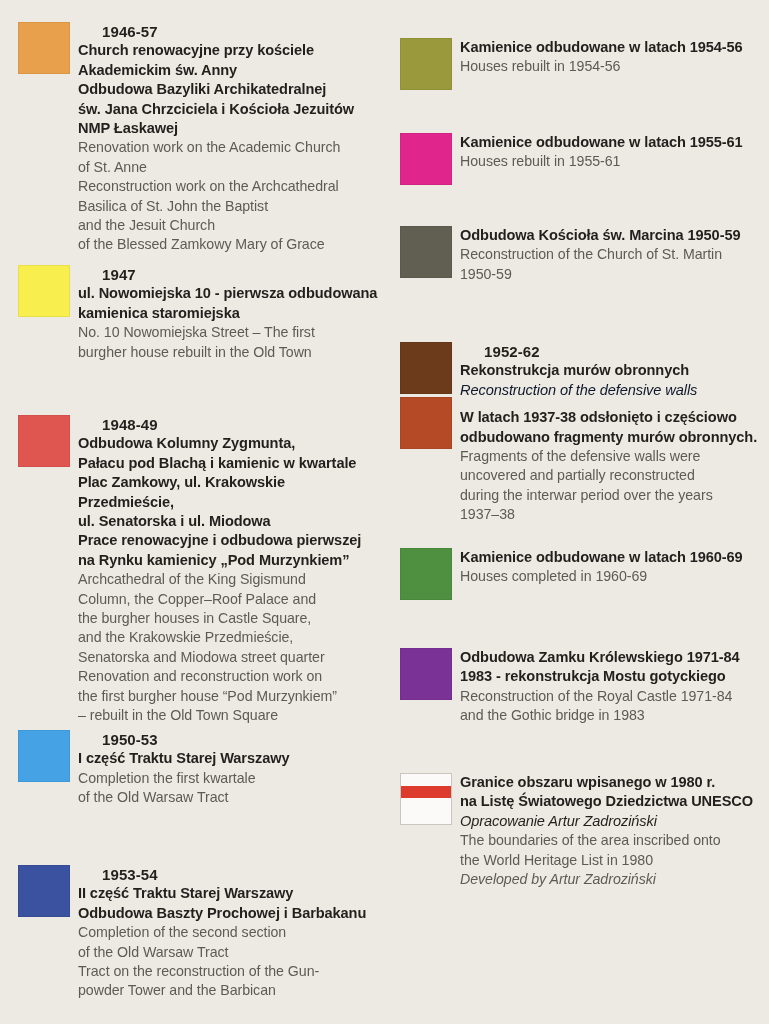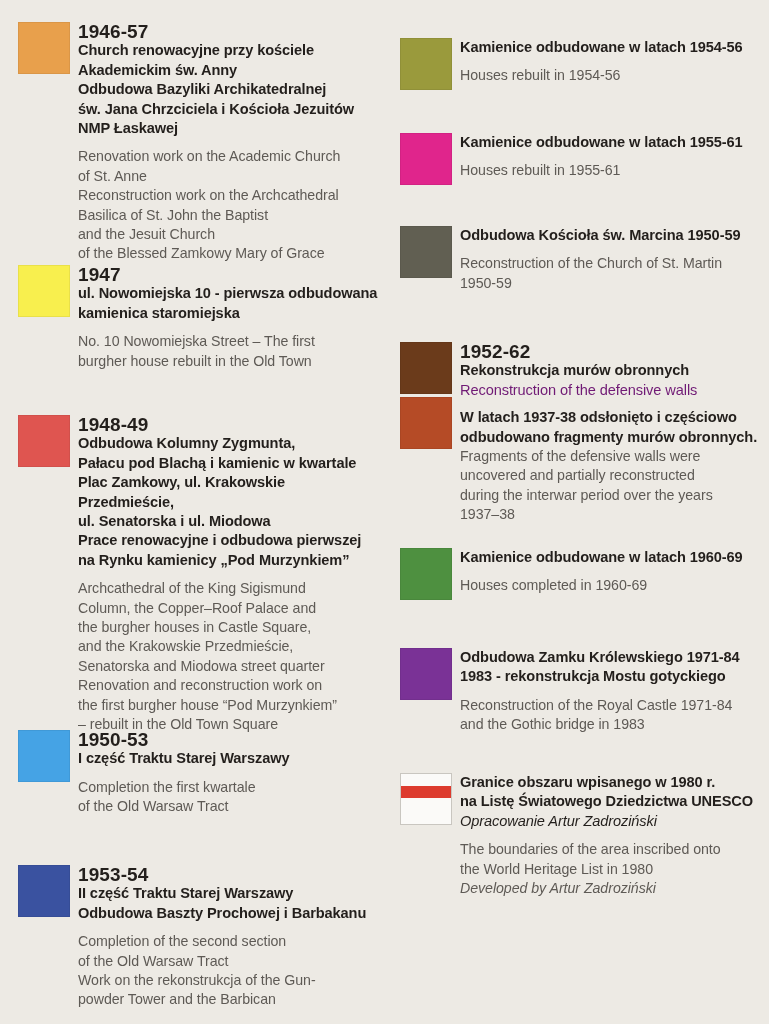--- a/index.html
+++ b/index.html
@@ -68,38 +68,39 @@
   #column-right .entry-text { left: 75px; width: 305px; }
 
   .title-block {
     color: #231F1C;
     font-weight: bold;
     font-size: 14.6px;
     line-height: 19.4px;
     letter-spacing: -0.1px;
   }
   .title-block .year {
-    font-size: 19px;
+    font-size: 15px;
     letter-spacing: 0.1px;
+    margin-left: 24px;
   }
   .title-block .sub-regular {
     font-weight: normal;
-    color: #701a75;
+    color: #0f172a;
+    font-style: italic;
   }
   .title-block .italic {
     font-style: italic;
     font-weight: normal;
     color: #231F1C;
   }
   .desc-block {
     color: #5E5A55;
     font-weight: normal;
     font-size: 14.2px;
     line-height: 19.4px;
-    margin-top: 9px;
     letter-spacing: -0.05px;
   }
   .desc-block .italic {
     font-style: italic;
   }
   .tight { margin-top: 0; }
   .gap-sm { margin-top: 8px; }
   .line { display: block; }
 </style>
 </head>
@@ -193,21 +194,21 @@
         </div>
         <div class="entry-text">
           <div class="title-block">
             <span class="line year">1953-54</span>
             <span class="line">II część Traktu Starej Warszawy</span>
             <span class="line">Odbudowa Baszty Prochowej i Barbakanu</span>
           </div>
           <div class="desc-block">
             <span class="line">Completion of the second section</span>
             <span class="line">of the Old Warsaw Tract</span>
-            <span class="line">Work on the rekonstrukcja of the Gun-</span>
+            <span class="line">Tract on the reconstruction of the Gun-</span>
             <span class="line">powder Tower and the Barbican</span>
           </div>
         </div>
       </div>
     </div>
   <div class="column" id="column-right">
       <div class="legend-entry" style="top: 38px;">
         <div class="swatch-stack">
           <div class="swatch" style="background: rgb(154, 154, 60);"></div>
         </div>

